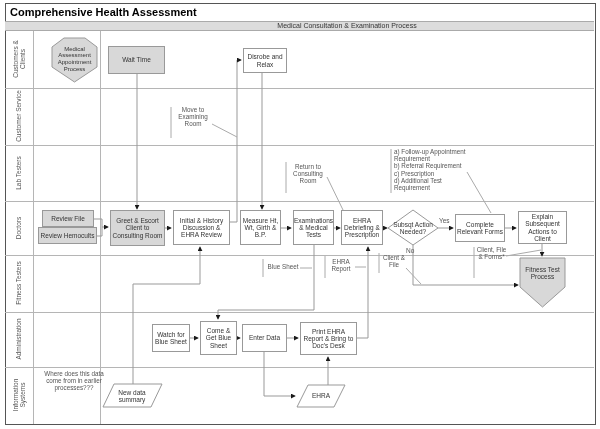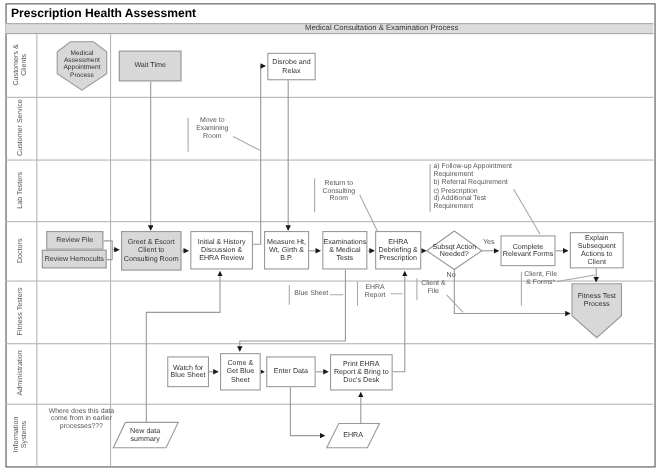--- a/index.html
+++ b/index.html
@@ -27,21 +27,21 @@
   .ann.left{text-align:left;}
   .branch{font-size:6.5px;color:#555;}
   svg{position:absolute;left:0;top:0;pointer-events:none;}
 </style>
 </head>
 <body>
 
 <div id="stage">
 
   <div class="abs" id="chart-border"></div>
-  <div class="abs" id="title">Prescription Health Assessment</div>
+  <div class="abs" id="title">Comprehensive Health Assessment</div>
   <div class="abs" id="band"></div>
   <div class="abs" id="band-label">Medical Consultation &amp; Examination Process</div>
 
   <div class="abs lane-line" style="top:88px"></div>
   <div class="abs lane-line" style="top:145px"></div>
   <div class="abs lane-line" style="top:201px"></div>
   <div class="abs lane-line" style="top:255px"></div>
   <div class="abs lane-line" style="top:312px"></div>
   <div class="abs lane-line" style="top:367px"></div>
   <div class="abs vline" style="left:33px"></div>

